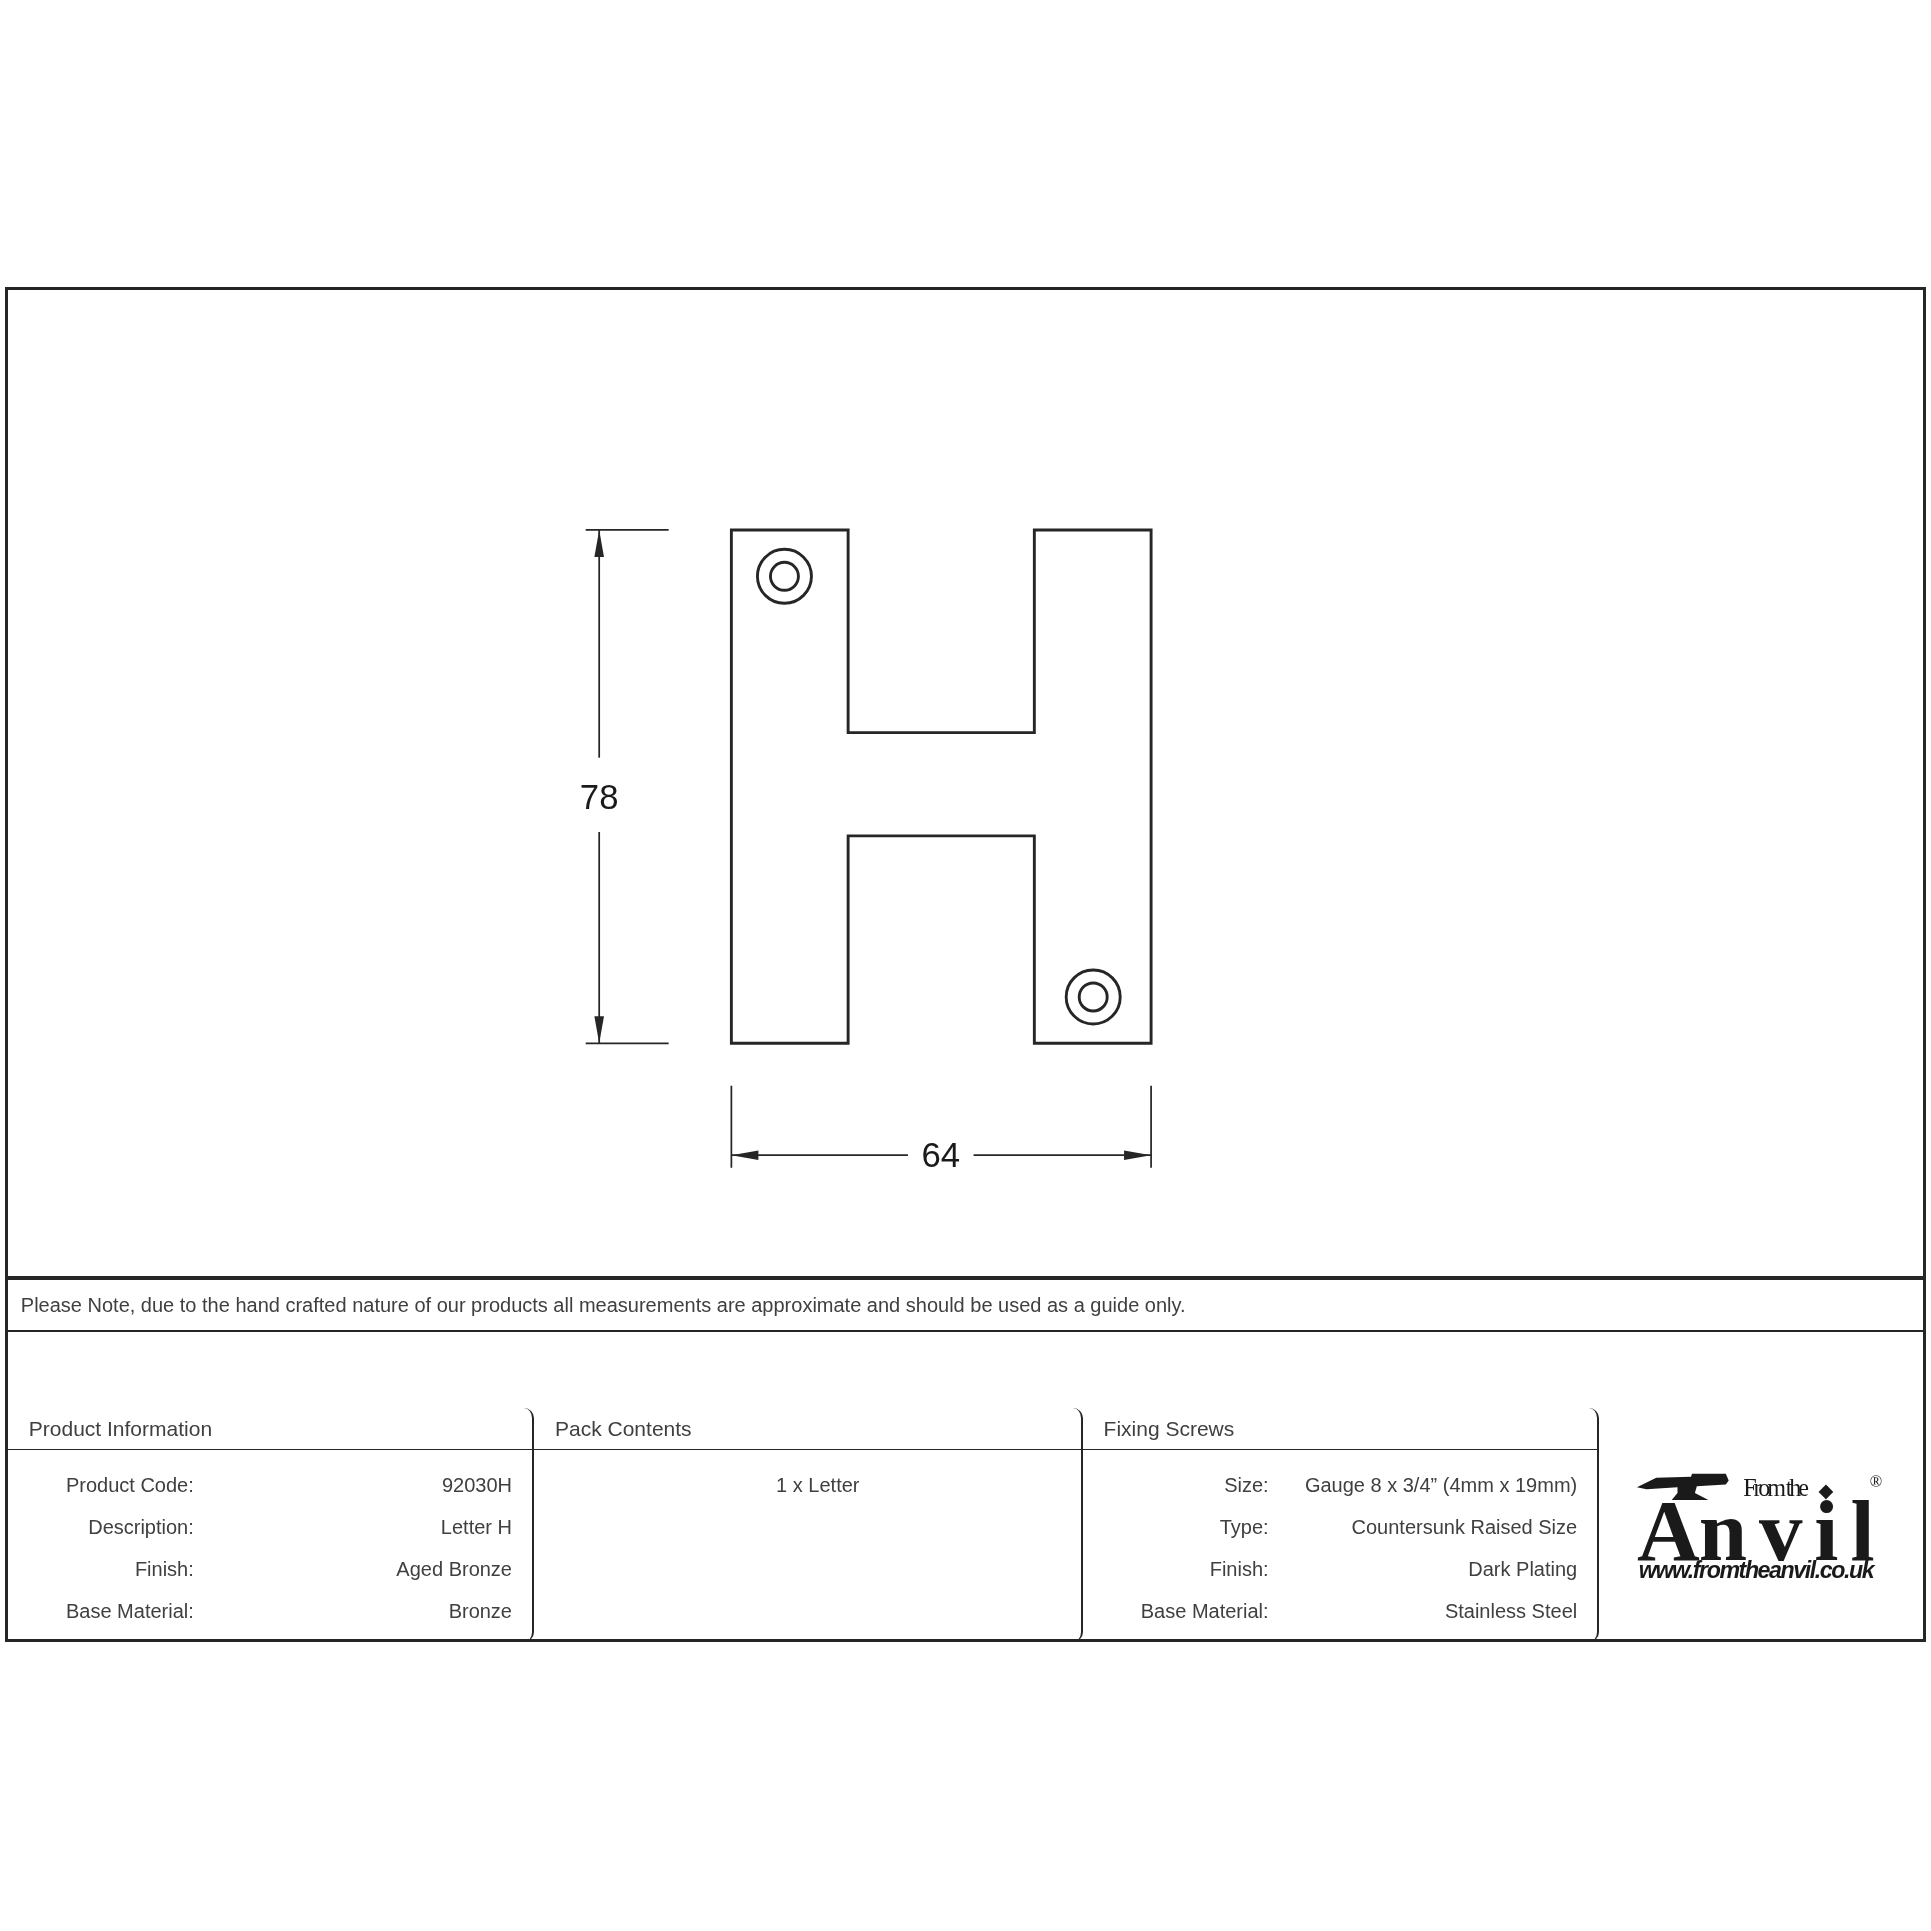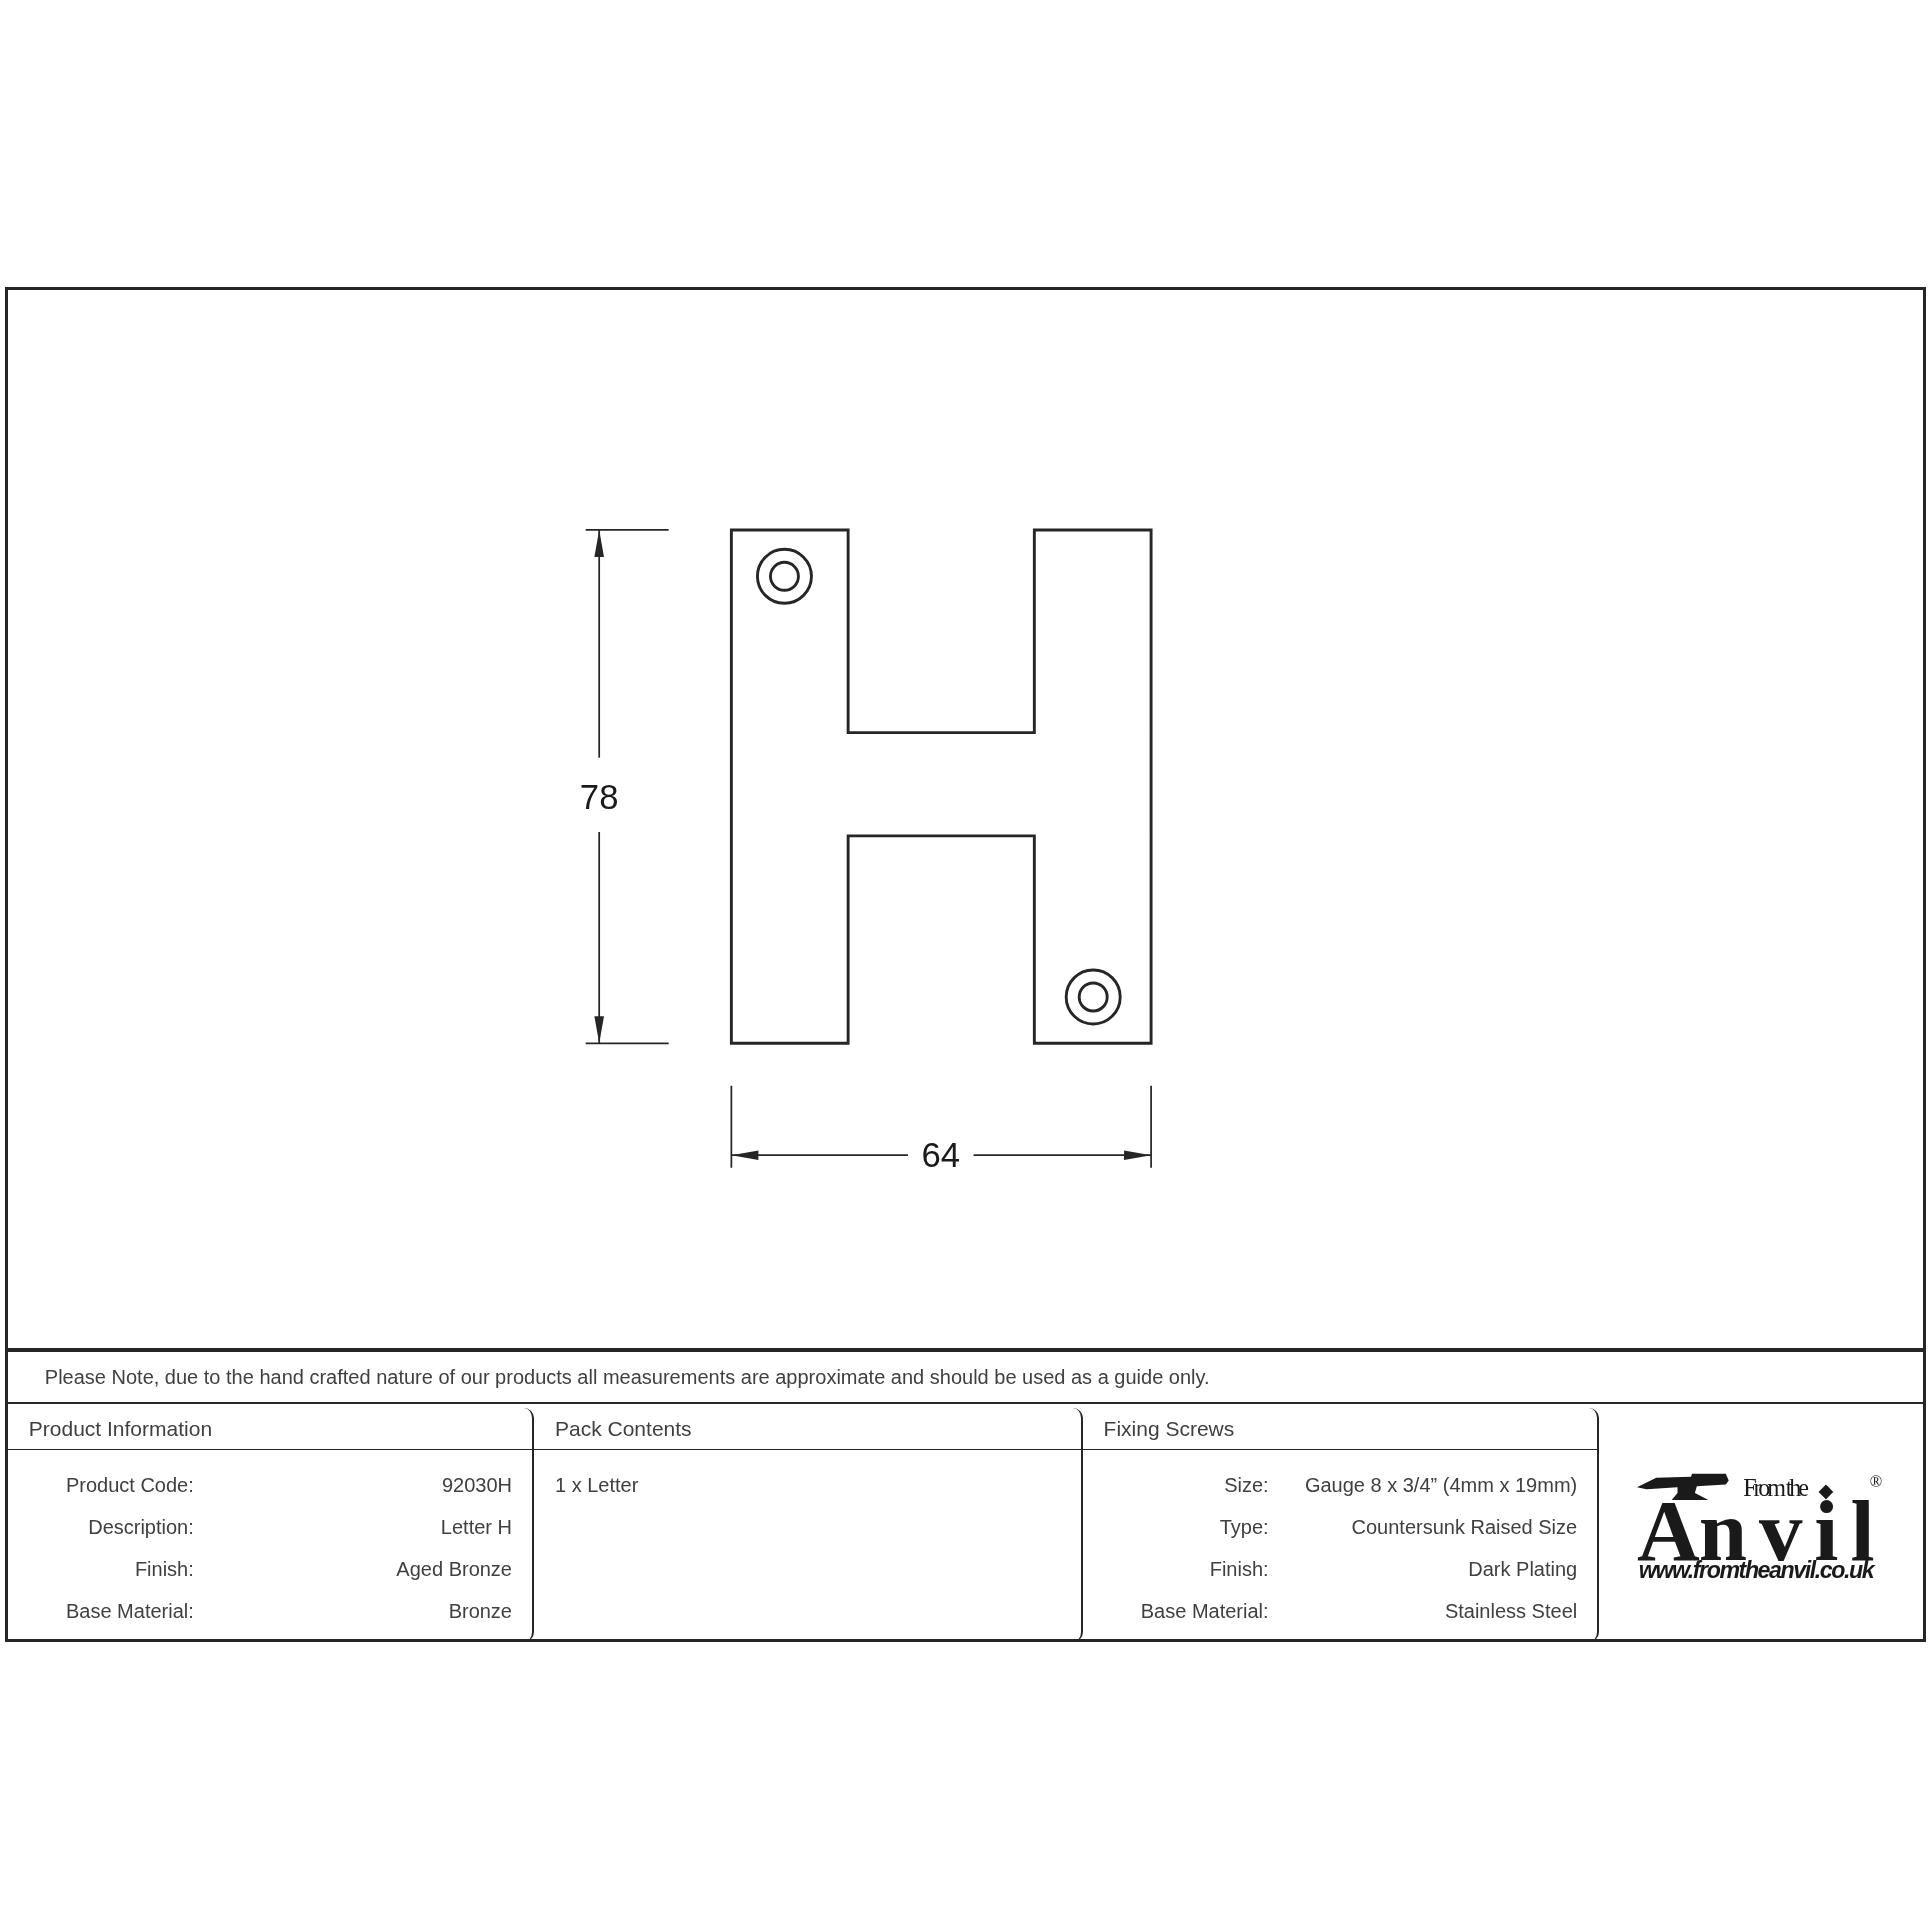--- a/index.html
+++ b/index.html
@@ -13,39 +13,39 @@
   }
   .frame{
     position:absolute;left:4.8px;top:287px;
     width:1921px;height:1355px;
     border:3.9px solid #262626;
     box-sizing:border-box;
   }
   .drawing-svg{position:absolute;left:541px;top:502px;width:676px;height:714px;}
 
   .note-row{
-    position:absolute;left:4.8px;top:1348px;
+    position:absolute;left:4.8px;top:1276px;
     width:1921px;height:56px;
     border-top:4.8px solid #262626;
     border-bottom:2.9px solid #262626;
     box-sizing:border-box;
     display:flex;align-items:center;
-    padding-left:40px;
+    padding-left:16px;
     font-size:20px;
     text-align:center;
   }
   .info-table{
     position:absolute;left:4.8px;top:1408px;
     width:1921px;height:234px;
     display:flex;
   }
   .col{position:relative;box-sizing:border-box;border-right:2.9px solid #262626;border-radius:10px;}
   .col:last-child{border-right:none;}
   .col1{width:546px;}
-  .col2{width:566px;}
+  .col2{width:566px;text-align:center;}
   .col3{width:533px;}
   .col4{width:337px;display:flex;align-items:center;justify-content:center;}
   .col-header{
     height:42px;box-sizing:border-box;
     border-bottom:1.9px solid #262626;
     display:flex;align-items:center;
     font-size:21px;
   }
   .col-body{padding-top:13.5px;}
   .col1 .col-header,.col1 .col-body{padding-left:24px;}

